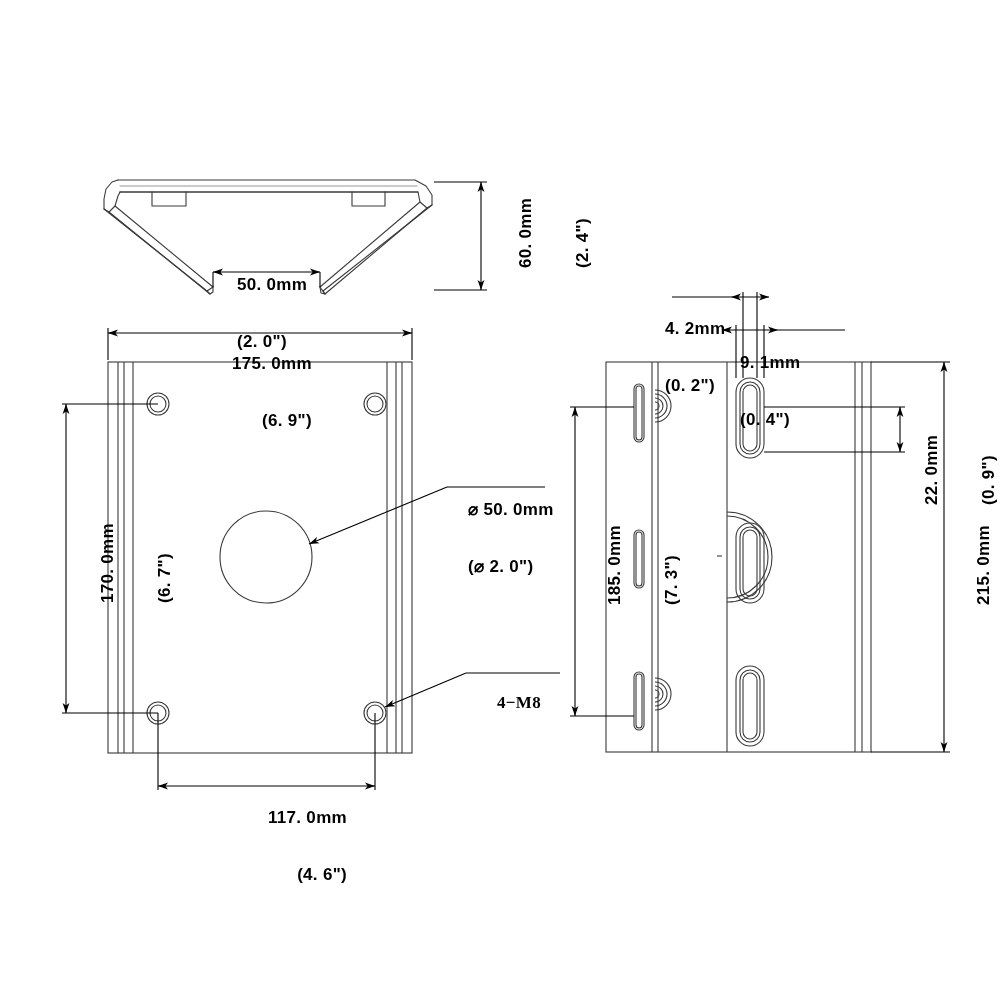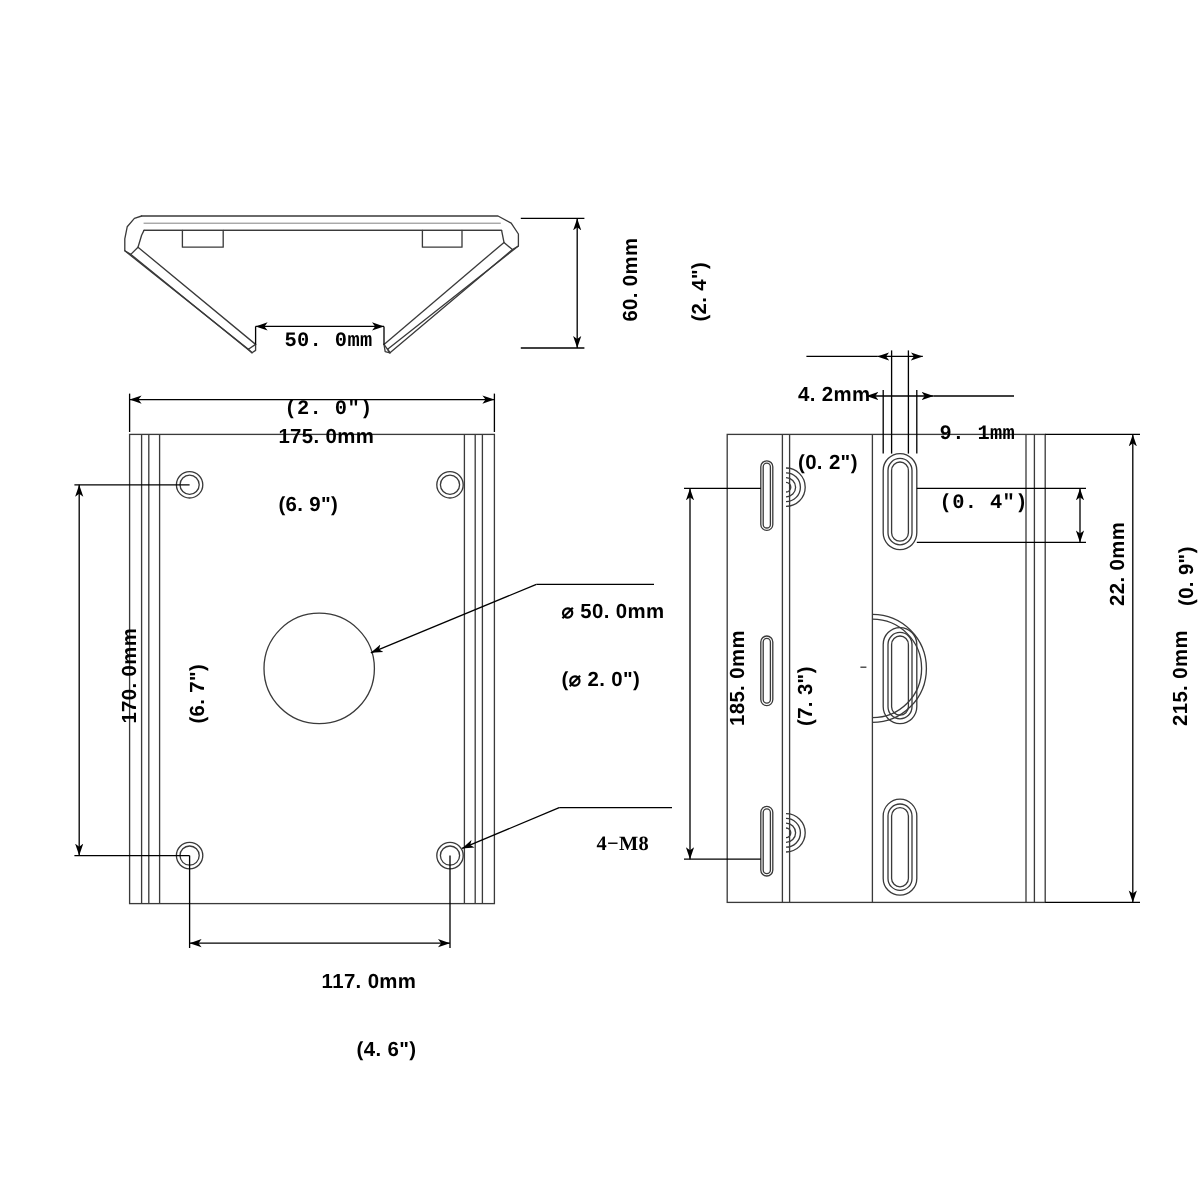--- a/index.html
+++ b/index.html
@@ -225,31 +225,31 @@
       <line x1="575" y1="407" x2="575" y2="716" marker-start="url(#arL)" marker-end="url(#ar)"></line>
     </g>
 
     <g stroke="#000" stroke-width="1.1" fill="none">
       <line x1="871" y1="362" x2="950" y2="362"></line>
       <line x1="871" y1="752" x2="950" y2="752"></line>
       <line x1="944" y1="362" x2="944" y2="752" marker-start="url(#arL)" marker-end="url(#ar)"></line>
     </g>
   </svg>
 
-  <div class="dim-text t-main" style="left:237px; top:237px; text-align:left;font-family:Liberation Mono, monospace;">
+  <div class="dim-text t-main" style="left:237px; top:237px; text-align:left;">
     <span class="l1">50. 0mm</span>
     <span class="l2">(2. 0")</span>
   </div>
 
   <div class="dim-text t-main rot90" style="left:478px; top:268px; transform:rotate(-90deg);">
     <span class="l1">60. 0mm</span>
     <span class="l2">(2. 4")</span>
   </div>
 
-  <div class="dim-text t-main" style="left:232px; top:316px; text-align:left;">
+  <div class="dim-text t-main" style="left:232px; top:316px; text-align:right;">
     <span class="l1">175. 0mm</span>
     <span class="l2">(6. 9")</span>
   </div>
 
   <div class="dim-text t-main rot90" style="left:60px; top:603px; transform:rotate(-90deg);">
     <span class="l1">170. 0mm</span>
     <span class="l2">(6. 7")</span>
   </div>
 
   <div class="dim-text t-main" style="left:268px; top:770px; text-align:right;">
@@ -264,21 +264,21 @@
 
   <div class="dim-text t-main" style="left:497px; top:655px;font-family:Liberation Serif, serif;">
     <span class="l1">4−M8</span>
   </div>
 
   <div class="dim-text t-main" style="left:665px; top:281px;">
     <span class="l1">4. 2mm</span>
     <span class="l2">(0. 2")</span>
   </div>
 
-  <div class="dim-text t-main" style="left:783px; top:315px;font-family:Liberation Mono, monospace;">
+  <div class="dim-text t-main" style="left:740px; top:315px;">
     <span class="l1">9. 1mm</span>
     <span class="l2">(0. 4")</span>
   </div>
 
   <div class="dim-text t-main rot90" style="left:884px; top:505px; transform:rotate(-90deg);">
     <span class="l1">22. 0mm</span>
     <span class="l2">(0. 9")</span>
   </div>
 
   <div class="dim-text t-main rot90" style="left:567px; top:605px; transform:rotate(-90deg);">

